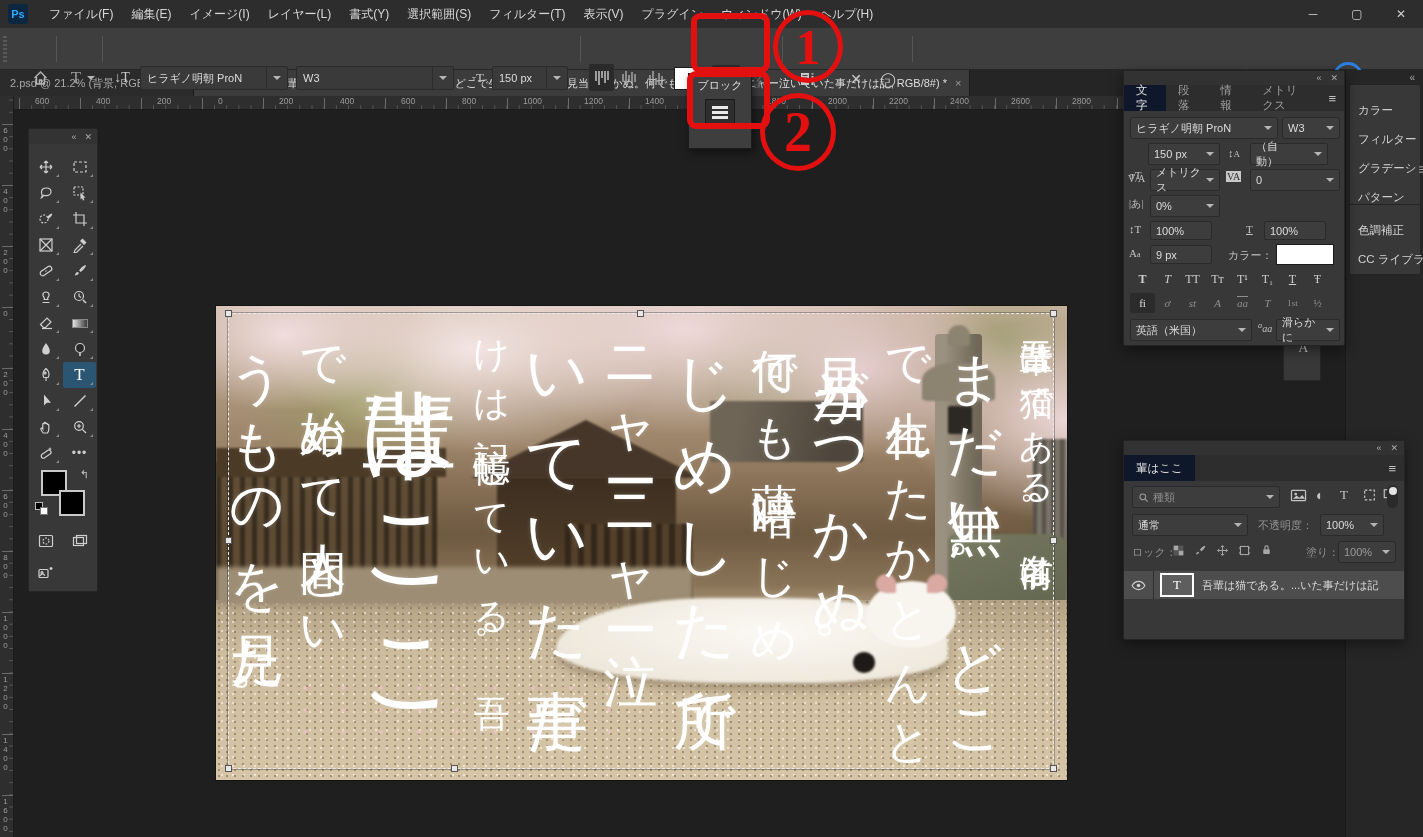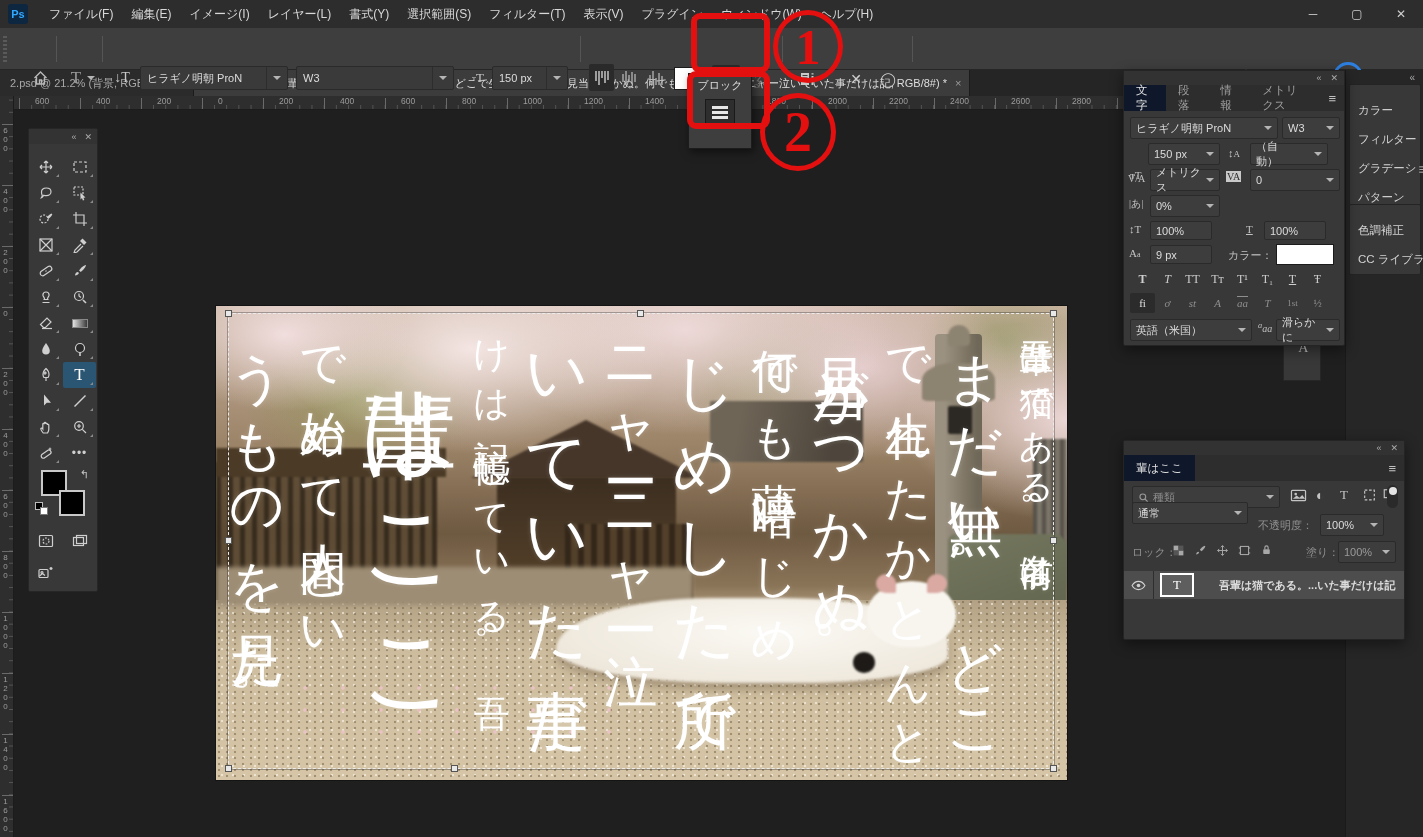--- a/index.html
+++ b/index.html
@@ -98,21 +98,21 @@
   .otbtn{color:#8f8f8f;font-size:11px;font-family:"Liberation Serif",serif;width:25px;height:20px;display:flex;align-items:center;justify-content:center;font-style:italic;}
   
   .dockcol{position:absolute;left:1345px;top:70px;width:78px;height:767px;background:#262626;border-left:1px solid #1a1a1a;z-index:5;}
   .dockgrp{position:absolute;left:3px;width:72px;background:#383838;border:1px solid #242424;border-radius:2px;}
   .dock-grip{height:9px;margin:2px 16px 0;background:radial-gradient(circle 1px,#5c5c5c 45%,transparent 55%);background-size:4px 4px;background-position:center;background-repeat:repeat-x;}
   .docklbl{color:#d2d2d2;font-size:11.5px;padding:7px 8px;white-space:nowrap;}
   
   .lrow{position:absolute;left:0;width:100%;height:28px;display:flex;align-items:center;}
   .eyebox{width:30px;height:100%;display:flex;align-items:center;justify-content:center;border-right:1px solid #2e2e2e;}
   .lthumb{width:34px;height:24px;margin-left:6px;display:flex;align-items:center;justify-content:center;}
-  .lname{margin-left:25px;font-size:11px;color:#dcdcdc;white-space:nowrap;overflow:hidden;font-weight:bold;}
+  .lname{margin-left:8px;font-size:11px;color:#dcdcdc;white-space:nowrap;overflow:hidden;}
   
   .blockpopup{position:absolute;left:688px;top:73px;width:64px;height:76px;background:#3e3e3e;border:1px solid #1c1c1c;
     box-shadow:2px 3px 8px rgba(0,0,0,.5);z-index:7;display:flex;flex-direction:column;align-items:center;}
   .blockpopup .lbl{color:#dedede;font-size:11px;margin-top:4px;}
   .blockicon{margin-top:6px;width:30px;height:27px;background:#2e2e2e;border:1px solid #1a1a1a;display:flex;flex-direction:column;
     align-items:center;justify-content:center;gap:2px;}
   .blockicon i{display:block;width:16px;height:3px;background:#e8e8e8;}
   .redbox{position:absolute;border:6px solid #e41010;border-radius:9px;z-index:8;}
   .redcircle{position:absolute;border:5px solid #e41010;border-radius:50%;z-index:9;display:flex;align-items:center;justify-content:center;
     color:#e41010;font-family:"Liberation Serif","DejaVu Serif",serif;font-weight:bold;}
@@ -724,21 +724,21 @@
       <svg width="15" height="14" viewBox="0 0 16 16">
           <rect x="2" y="2" width="9" height="9" stroke="#c4c4c4" fill="none" stroke-width="1.3"></rect>
           <rect x="6" y="6" width="8" height="8" fill="#3a3a3a" stroke="#c4c4c4" stroke-width="1.3"></rect>
         </svg>
     </span>
 
     <span class="abs" style="right:6px;top:4px;width:11px;height:23px;background:#2a2a2a;border-radius:6px;">
       <span style="position:absolute;left:1.5px;top:2px;width:8px;height:8px;background:#e4e4e4;border-radius:50%;"></span>
     </span>
 
-    <div class="fld" style="left:8px;top:21px;width:116px;">
+    <div class="fld" style="left:8px;top:33px;width:116px;">
       <span>通常</span>
         <span class="chev">
           <span class="tri"></span>
         </span>
     </div>
     <span class="abs dim" style="left:134px;top:37px;font-size:11px;">不透明度：</span>
     <div class="fld" style="left:196px;top:33px;width:64px;">
       <span>100%</span>
         <span class="chev">
           <span class="tri"></span>

